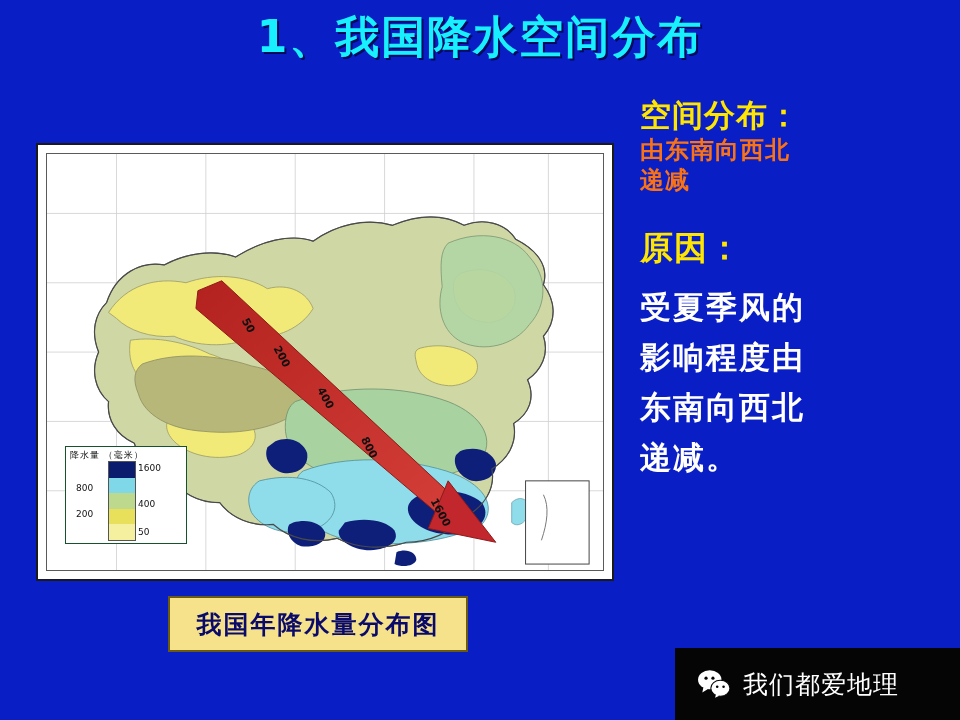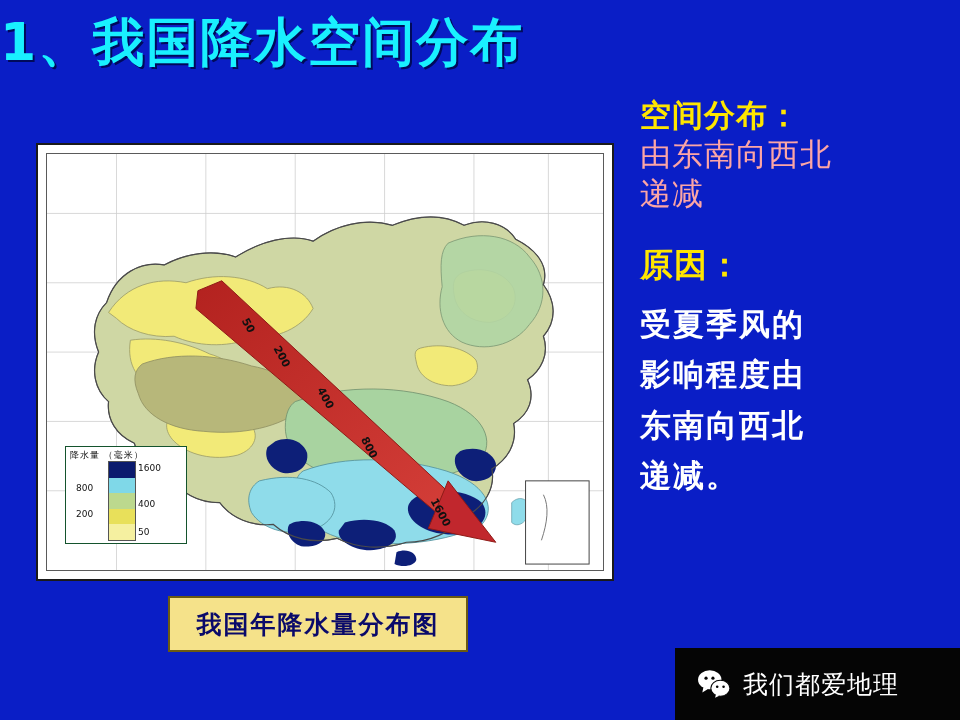--- a/index.html
+++ b/index.html
@@ -18,23 +18,23 @@
   .slide {
     position: absolute;
     inset: 0;
     background: #0a1ec6;
   }
   .title {
     position: absolute;
     left: 0;
     top: 8px;
     width: 960px;
-    text-align: left;
+    text-align: center;
     color: #19f0ff;
-    font-size: 52px;
+    font-size: 44px;
     font-weight: bold;
     letter-spacing: 2px;
     font-family: "DejaVu Sans", sans-serif;
     text-shadow: 2px 2px 0 #000a5a;
   }
   
   .map-panel {
     position: absolute;
     left: 36px;
     top: 143px;
@@ -79,23 +79,23 @@
     width: 310px;
   }
   .lbl-space {
     color: #ffe600;
     font-size: 31px;
     font-weight: bold;
     letter-spacing: 1px;
     line-height: 1.25;
   }
   .val-space {
-    color: #fca5a5;
-    font-size: 31px;
-    font-weight: normal;
+    color: #f97316;
+    font-size: 24px;
+    font-weight: bold;
     letter-spacing: 1px;
     line-height: 1.25;
   }
   .lbl-reason {
     color: #ffe600;
     font-size: 33px;
     font-weight: bold;
     letter-spacing: 1px;
     margin-top: 32px;
     line-height: 1.3;

